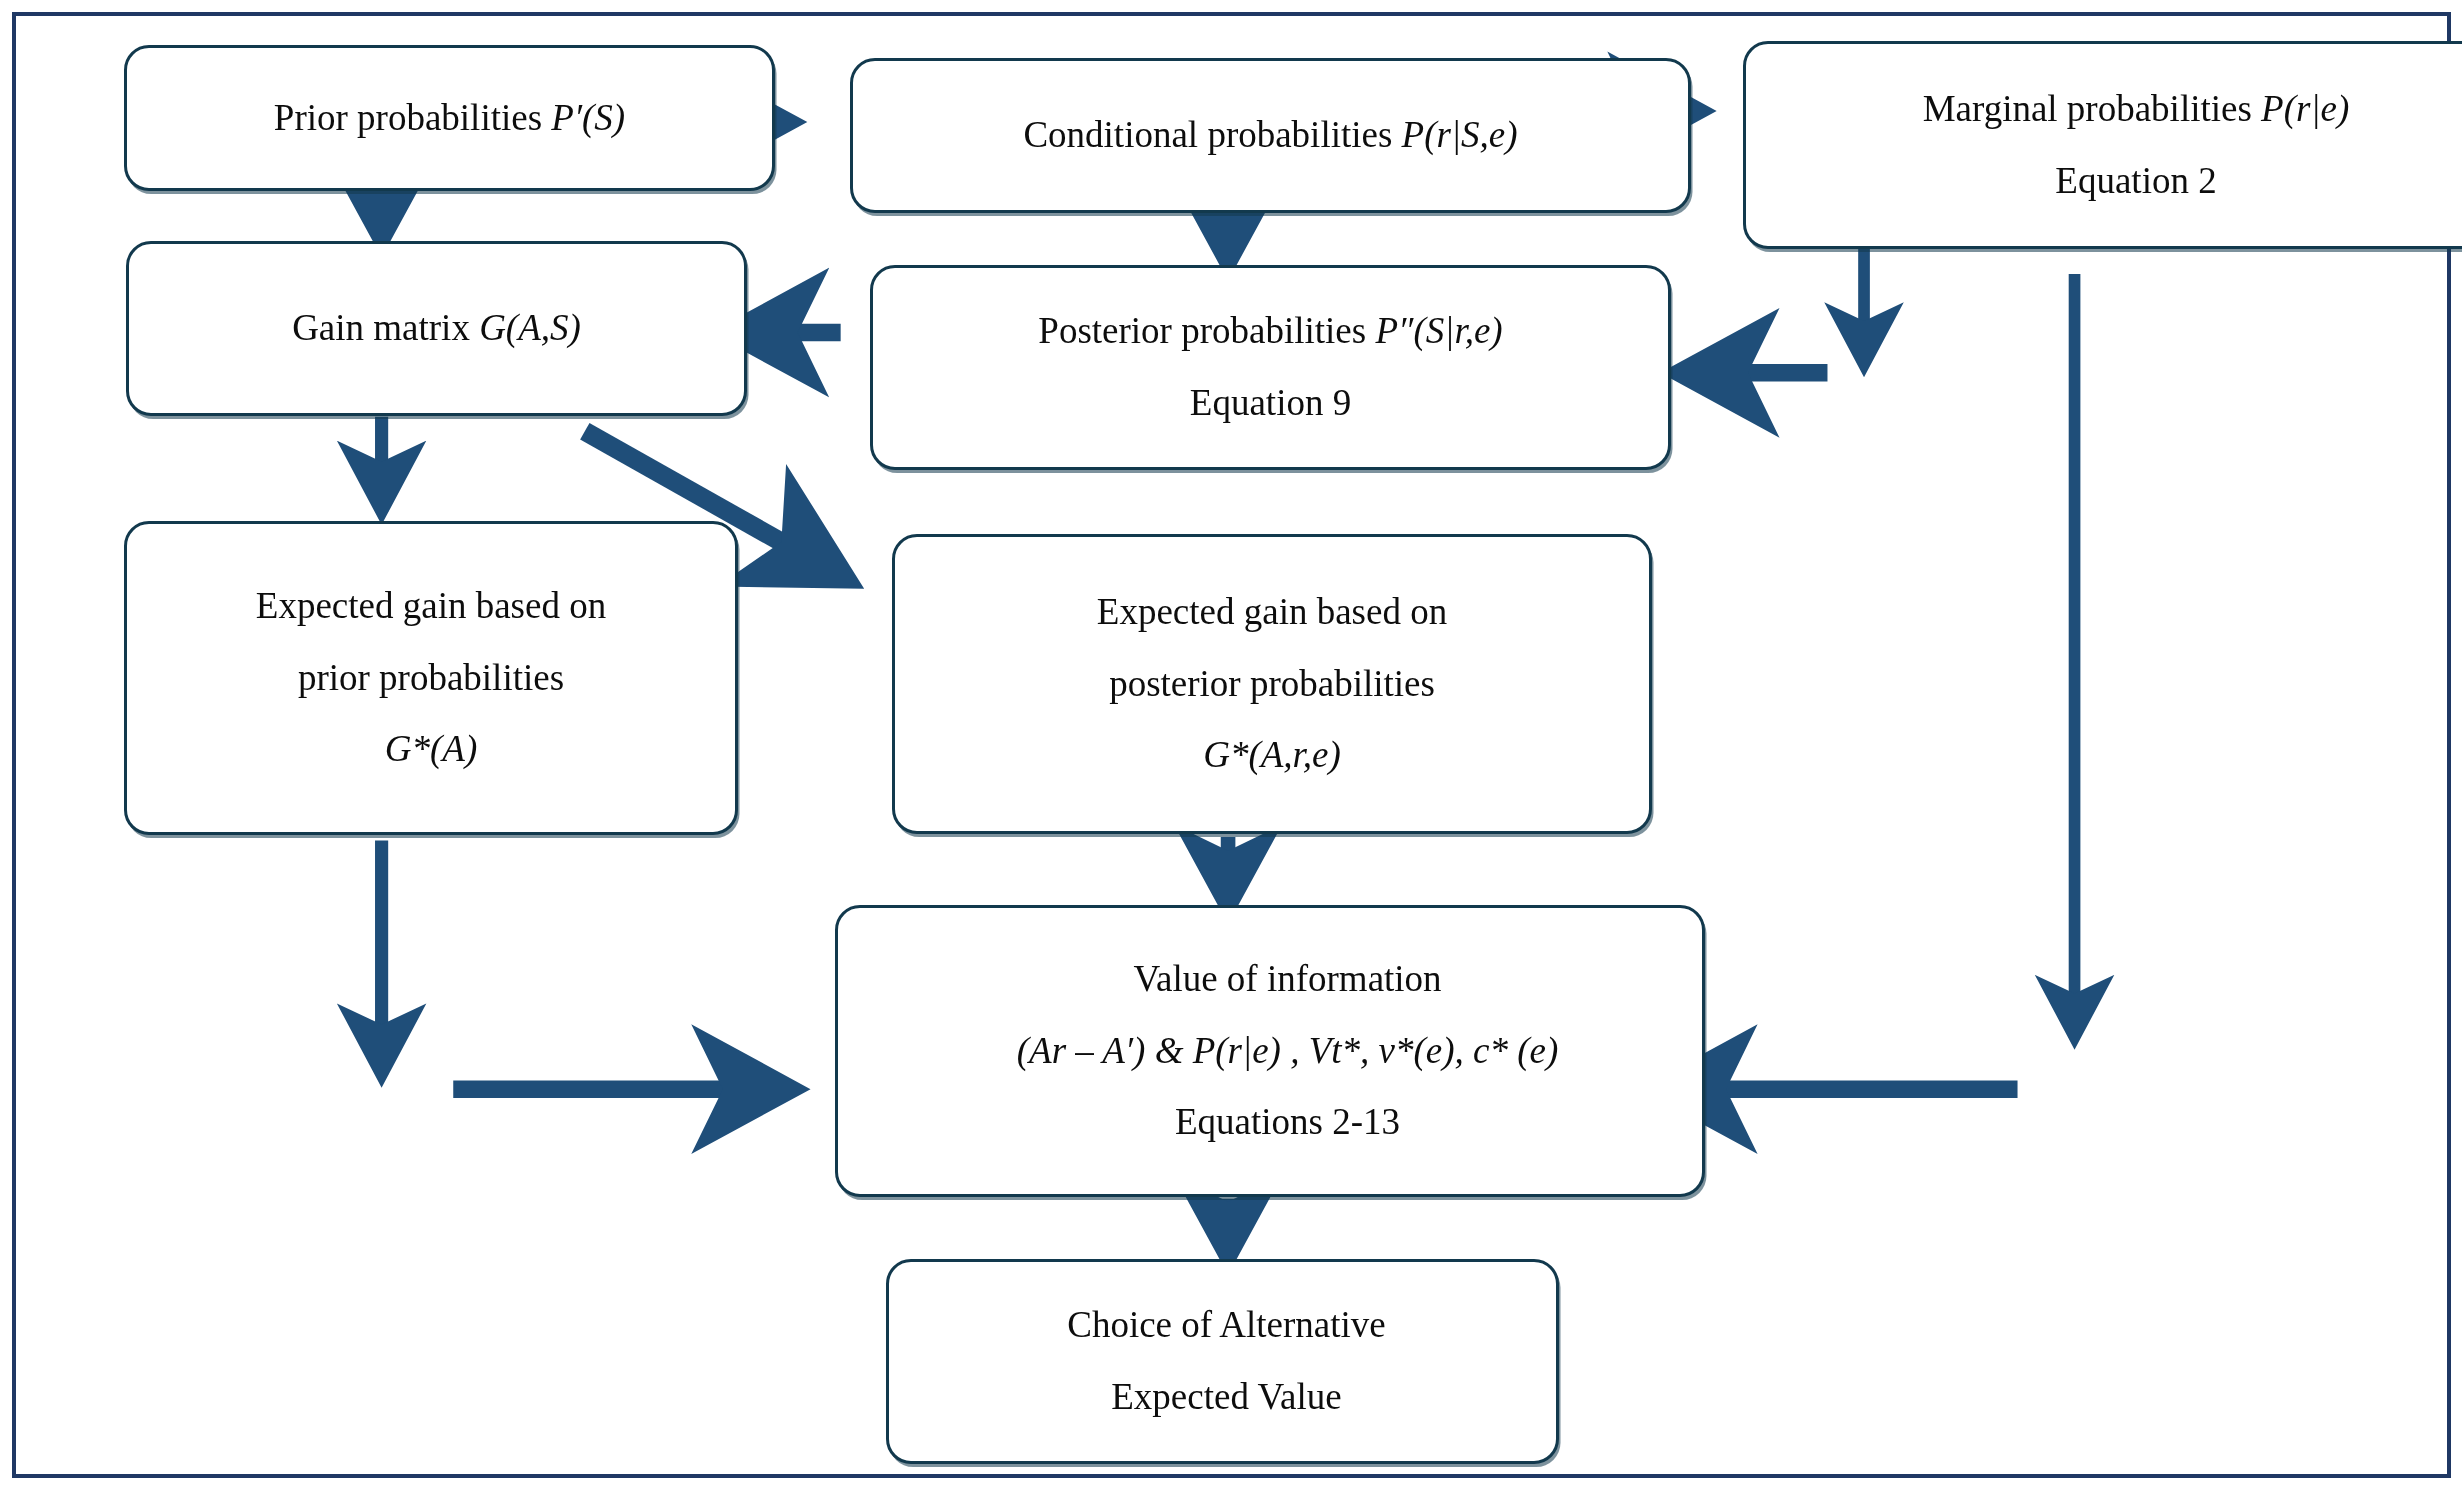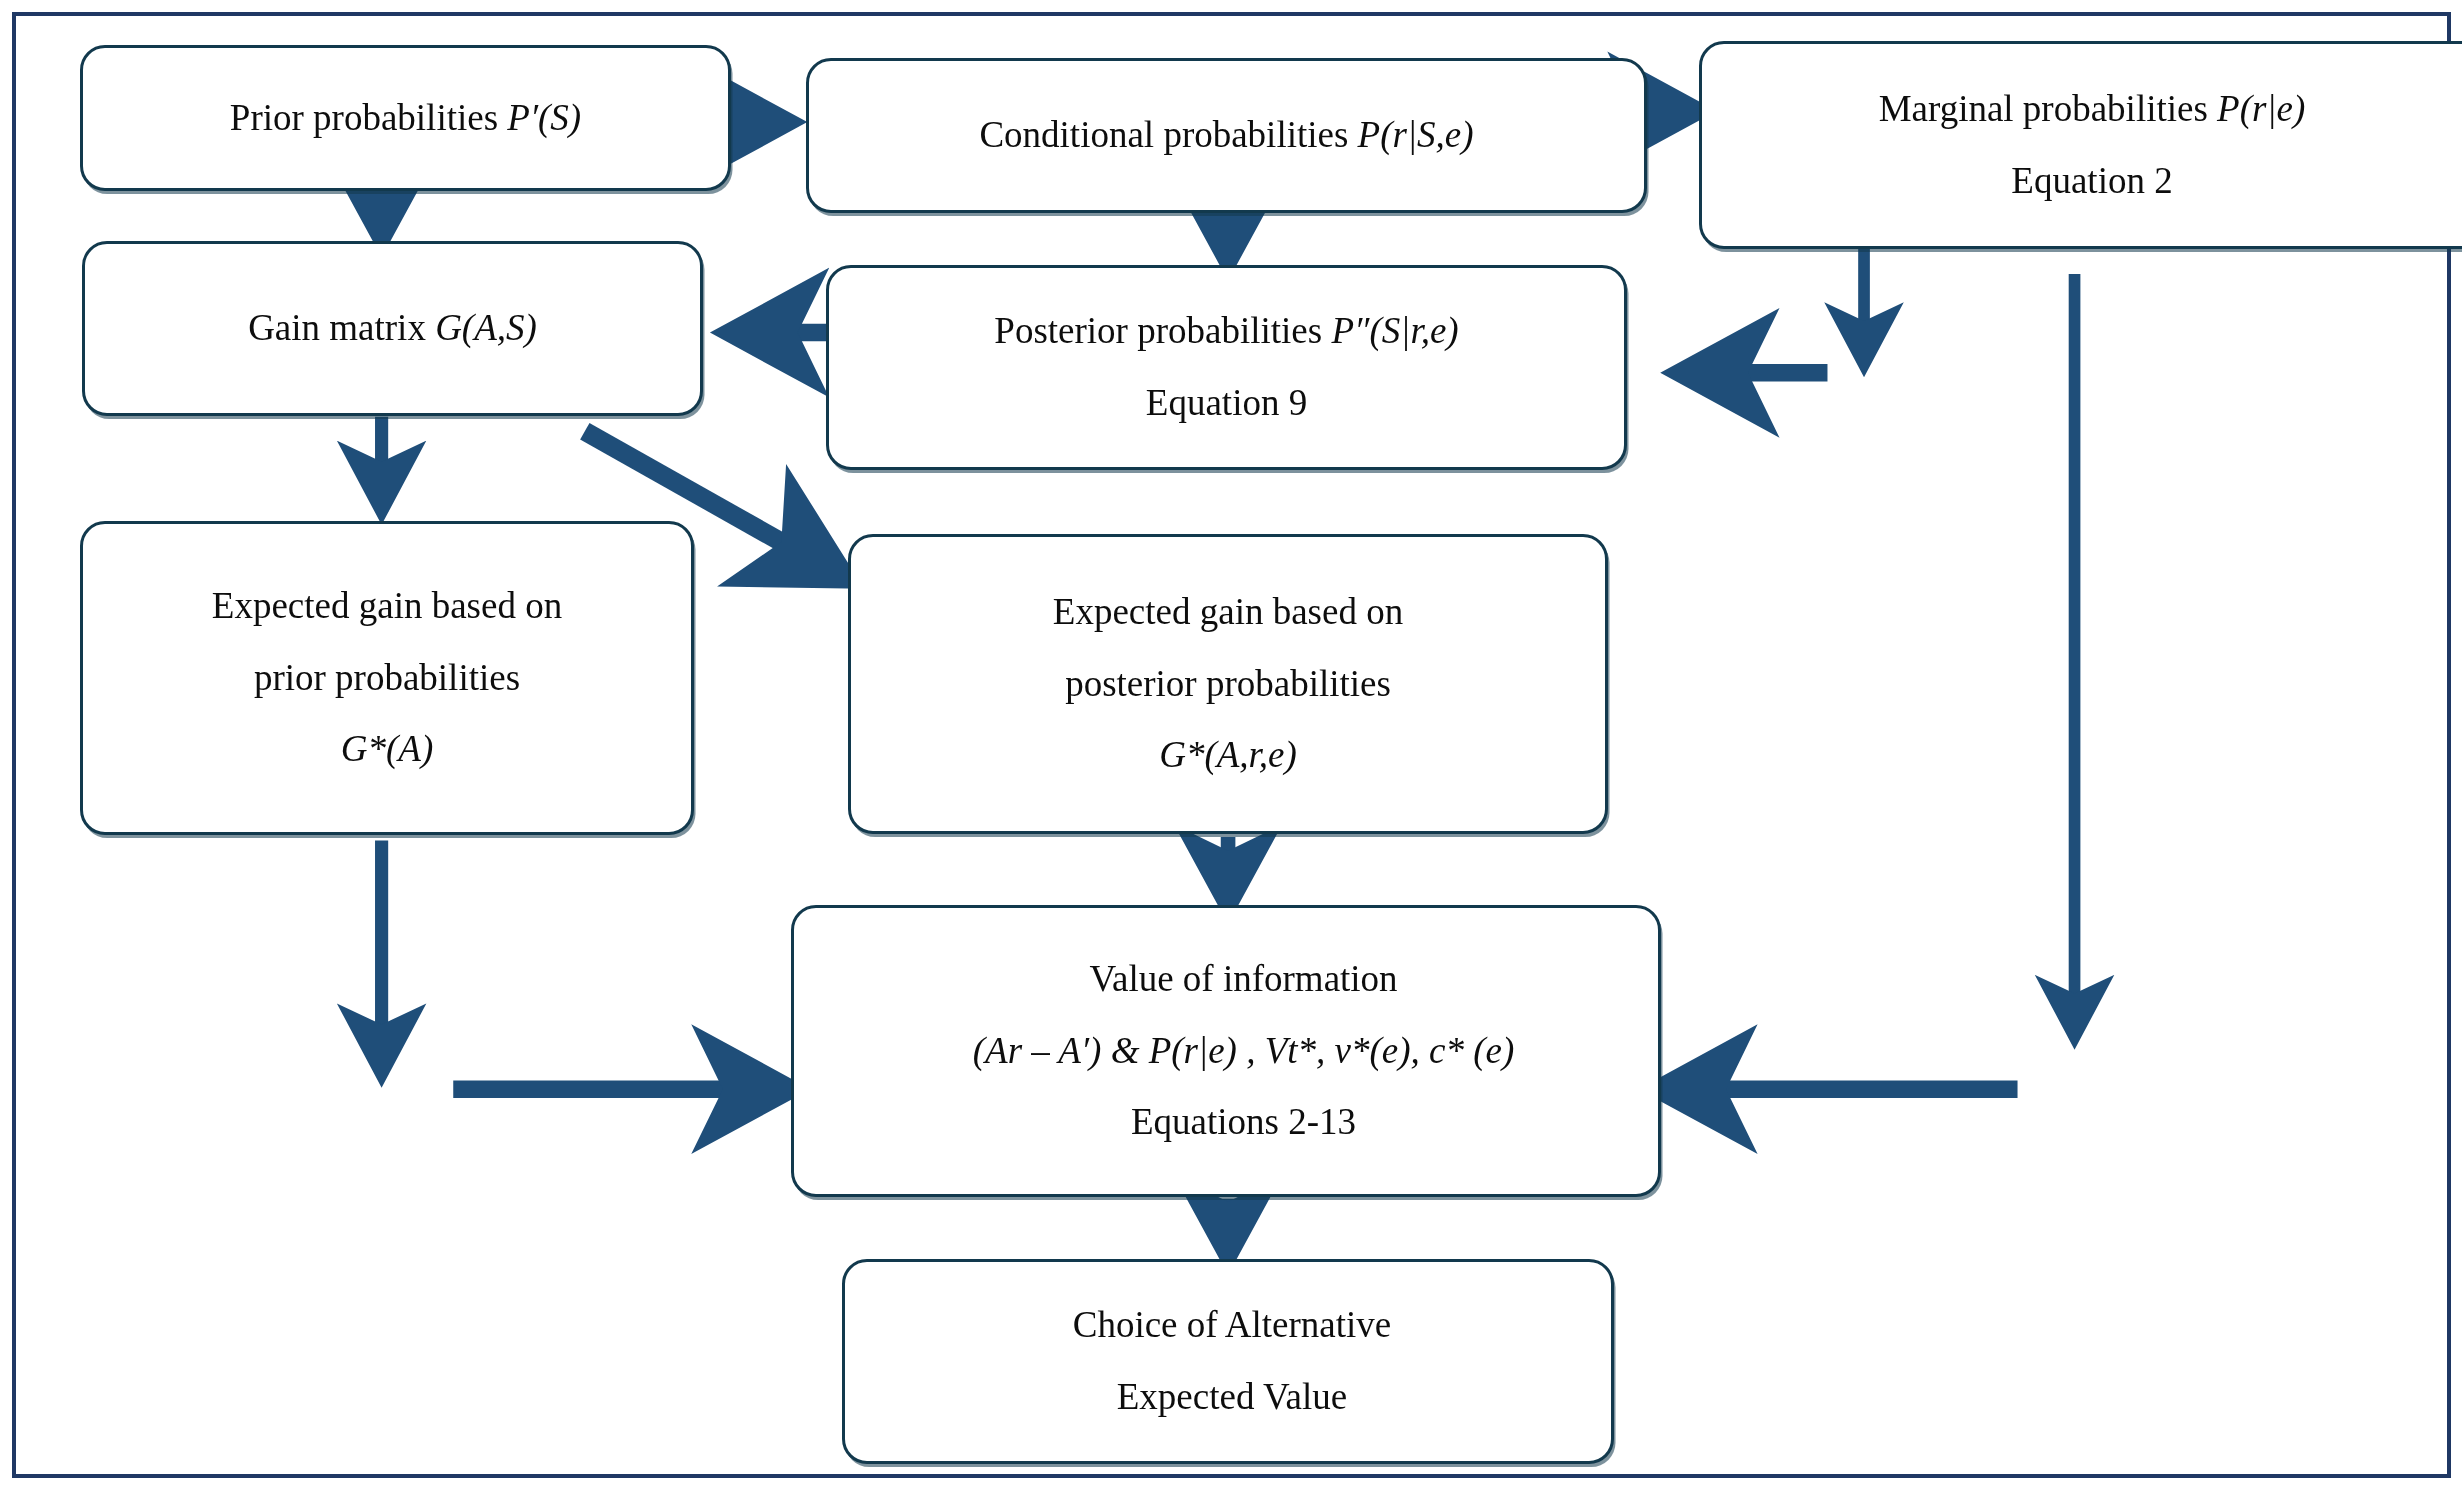--- a/index.html
+++ b/index.html
@@ -5,21 +5,21 @@
   html,body{margin:0;padding:0;background:#ffffff;}
   #stage{position:relative;width:2462px;height:1489px;background:#ffffff;
          font-family:"Liberation Serif","DejaVu Serif",serif;}
   #frame{position:absolute;left:11.7px;top:11.7px;width:2439px;height:1466px;
          border:4.4px solid #1f3864;box-sizing:border-box;background:#fff;}
   svg#wires{position:absolute;left:0;top:0;width:2462px;height:1489px;overflow:visible;}
   .node{position:absolute;box-sizing:border-box;background:#ffffff;
         border:3.7px solid #12394d;border-radius:25px;
         box-shadow:2.2px 3.7px 0 -0.7px rgba(18,57,77,.55);
         display:flex;flex-direction:column;align-items:center;justify-content:center;
-        text-align:center;color:#0d0d0d;}
+        text-align:center;color:#0d0d0d;margin-left:44px;}
   .line{display:block;width:100%;line-height:1.42;padding:0 13px;box-sizing:border-box;}
   .t1{font-size:37px;}
   .t2{font-size:37px;text-align:center;}
   .ital{font-style:italic;}
   .gap{height:19px;}
 </style>
 </head>
 <body>
 
 <div id="stage">
@@ -110,19 +110,19 @@
   </div>
 
   <div class="node" style="left:791px;top:905px;width:870px;height:292px;padding-left:35px;">
     <span class="line t1">Value of information</span>
     <span class="gap"></span>
     <span class="line t2 ital">(Ar – A′) &amp; P(r|e) , Vt*, v*(e), c* (e)</span>
     <span class="gap"></span>
     <span class="line t2">Equations 2-13</span>
   </div>
 
-  <div class="node" style="left:842px;top:1259px;width:772px;height:205px;padding-left:8px;">
+  <div class="node" style="left:842px;top:1259px;width:673px;height:205px;padding-left:8px;">
     <span class="line t1">Choice of Alternative</span>
     <span class="gap"></span>
     <span class="line t1">Expected Value</span>
   </div>
 </div>
 
 
 </body></html>

